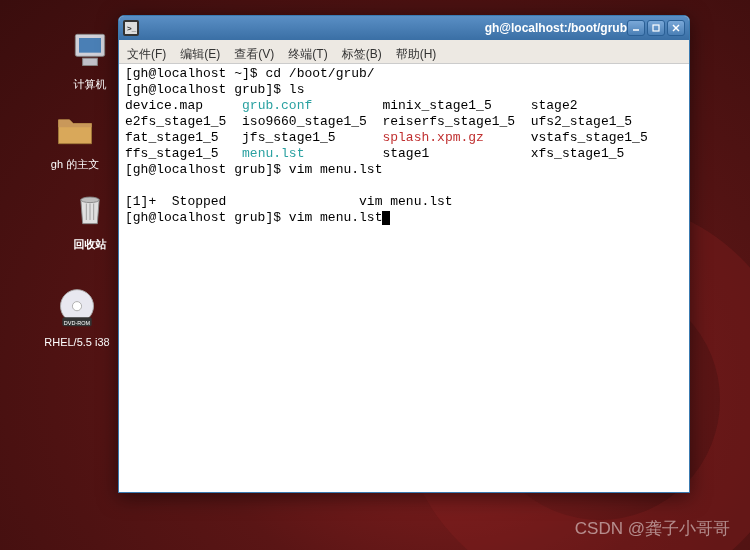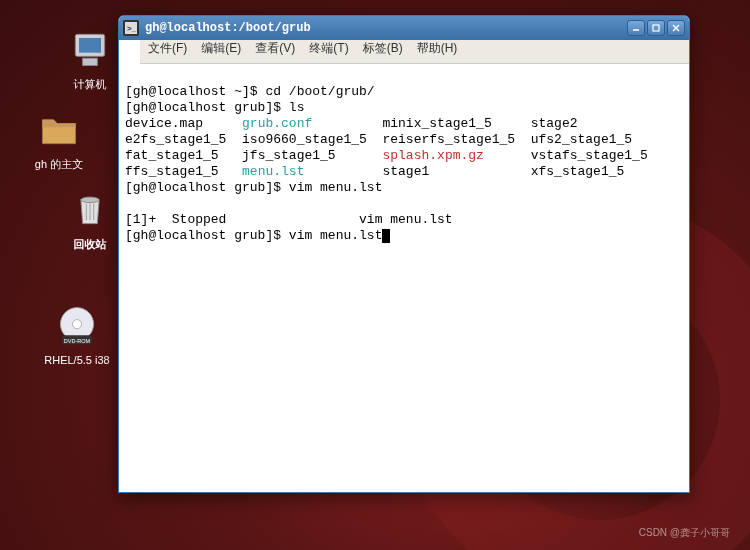--- a/index.html
+++ b/index.html
@@ -25,62 +25,62 @@
   font-size: 11px;
 }
 .desktop-icon .iconbox {
   width: 48px; height: 48px;
   margin: 0 auto 4px;
   display: flex; align-items: center; justify-content: center;
 }
 .icon-computer svg, .icon-folder svg, .icon-trash svg, .icon-disc svg { width: 44px; height: 44px; }
 .watermark {
   position: absolute; right: 20px; bottom: 10px;
-  color: rgba(255,255,255,0.5); font-size: 10px; margin-left: 44px;
+  color: rgba(255,255,255,0.5); font-size: 17px; margin-left: 44px;
 }
 .window {
   position: absolute; left: 118px; top: 15px;
   width: 572px; height: 478px;
   background: #fff;
   border: 1px solid #3a7ab0;
   border-radius: 6px 6px 0 0;
   box-shadow: 0 4px 20px rgba(0,0,0,0.5);
 }
 .titlebar {
   height: 24px;
   background: linear-gradient(#5a8fc5, #3a6fa5);
   border-radius: 5px 5px 0 0;
   display: flex; align-items: center;
   padding: 0 4px;
   color: #fff; font-size: 12px; font-weight: bold;
 }
 .titlebar .icon-term { width: 16px; height: 16px; margin-right: 6px; }
-.titlebar .title { flex: 1; text-align: left; font-family: Liberation Mono, monospace; }
+.titlebar .title { flex: 1; text-align: right; }
 .winbtns { display: flex; gap: 2px; }
 .winbtn {
   width: 18px; height: 16px;
   background: linear-gradient(#7aa8d8, #4a7fb5);
   border: 1px solid #2a5f95;
   border-radius: 3px;
   display: flex; align-items: center; justify-content: center;
   font-size: 10px; color: #fff;
 }
 .menubar {
   height: 24px;
   background: #ede9e3;
   border-bottom: 1px solid #ccc;
-  display: flex; align-items: flex-start;
+  display: flex; align-items: flex-end;
   padding: 0 8px;
-  font-size: 12px; color: #333; margin-left: 21px;
+  font-size: 12px; color: #333;
 }
 .menubar .menuitem { margin-right: 14px; }
 .terminal {
   background: #fff;
   height: calc(100% - 48px);
-  padding: 20px 6px;
+  padding: 2px 6px;
   font-family: "Courier New", monospace;
   font-size: 13px;
   line-height: 16px;
   color: #000;
   overflow: hidden;
   white-space: pre;
 }
 .cyan { color: #2aa1a1; }
 .red { color: #c03030; }
 .cursor {
@@ -97,21 +97,21 @@
   <div class="iconbox icon-computer">
     <svg viewBox="0 0 48 48">
         <rect x="8" y="8" width="32" height="24" rx="2" fill="#d0d0d8" stroke="#888"></rect>
         <rect x="12" y="12" width="24" height="16" fill="#4a7fb5"></rect>
         <rect x="16" y="34" width="16" height="8" fill="#c0c0c8" stroke="#888"></rect>
       </svg>
   </div>
   <div>计算机</div>
 </div>
 
-<div class="desktop-icon" style="left:24px; top:105px;">
+<div class="desktop-icon" style="left:40px; top:105px;">
   <div class="iconbox icon-folder">
     <svg viewBox="0 0 48 48">
         <path d="M6 14 L18 14 L22 18 L42 18 L42 40 L6 40 Z" fill="#d9a85a" stroke="#a0783a"></path>
         <path d="M6 14 L18 14 L22 18 L42 18 L42 22 L6 22 Z" fill="#c9985a"></path>
       </svg>
   </div>
   <div>gh 的主文</div>
 </div>
 
 <div class="desktop-icon" style="left:55px; top:185px;font-weight:bold;">
@@ -120,21 +120,21 @@
         <path d="M14 14 L34 14 L32 40 L16 40 Z" fill="#e0e0e0" stroke="#888"></path>
         <ellipse cx="24" cy="14" rx="10" ry="3" fill="#c0c0c0" stroke="#888"></ellipse>
         <line x1="20" y1="18" x2="20" y2="36" stroke="#999"></line>
         <line x1="24" y1="18" x2="24" y2="36" stroke="#999"></line>
         <line x1="28" y1="18" x2="28" y2="36" stroke="#999"></line>
       </svg>
   </div>
   <div>回收站</div>
 </div>
 
-<div class="desktop-icon" style="left:42px; top:302px;">
+<div class="desktop-icon" style="left:42px; top:284px;">
   <div class="iconbox icon-disc">
     <svg viewBox="0 0 48 48">
         <circle cx="24" cy="22" r="18" fill="#e8e8f0" stroke="#aaa"></circle>
         <circle cx="24" cy="22" r="5" fill="#fff" stroke="#aaa"></circle>
         <rect x="8" y="34" width="32" height="10" rx="2" fill="#333"></rect>
         <text x="24" y="42" fill="#fff" font-size="6" text-anchor="middle">DVD-ROM</text>
       </svg>
   </div>
   <div>RHEL/5.5 i38</div>
 </div>

